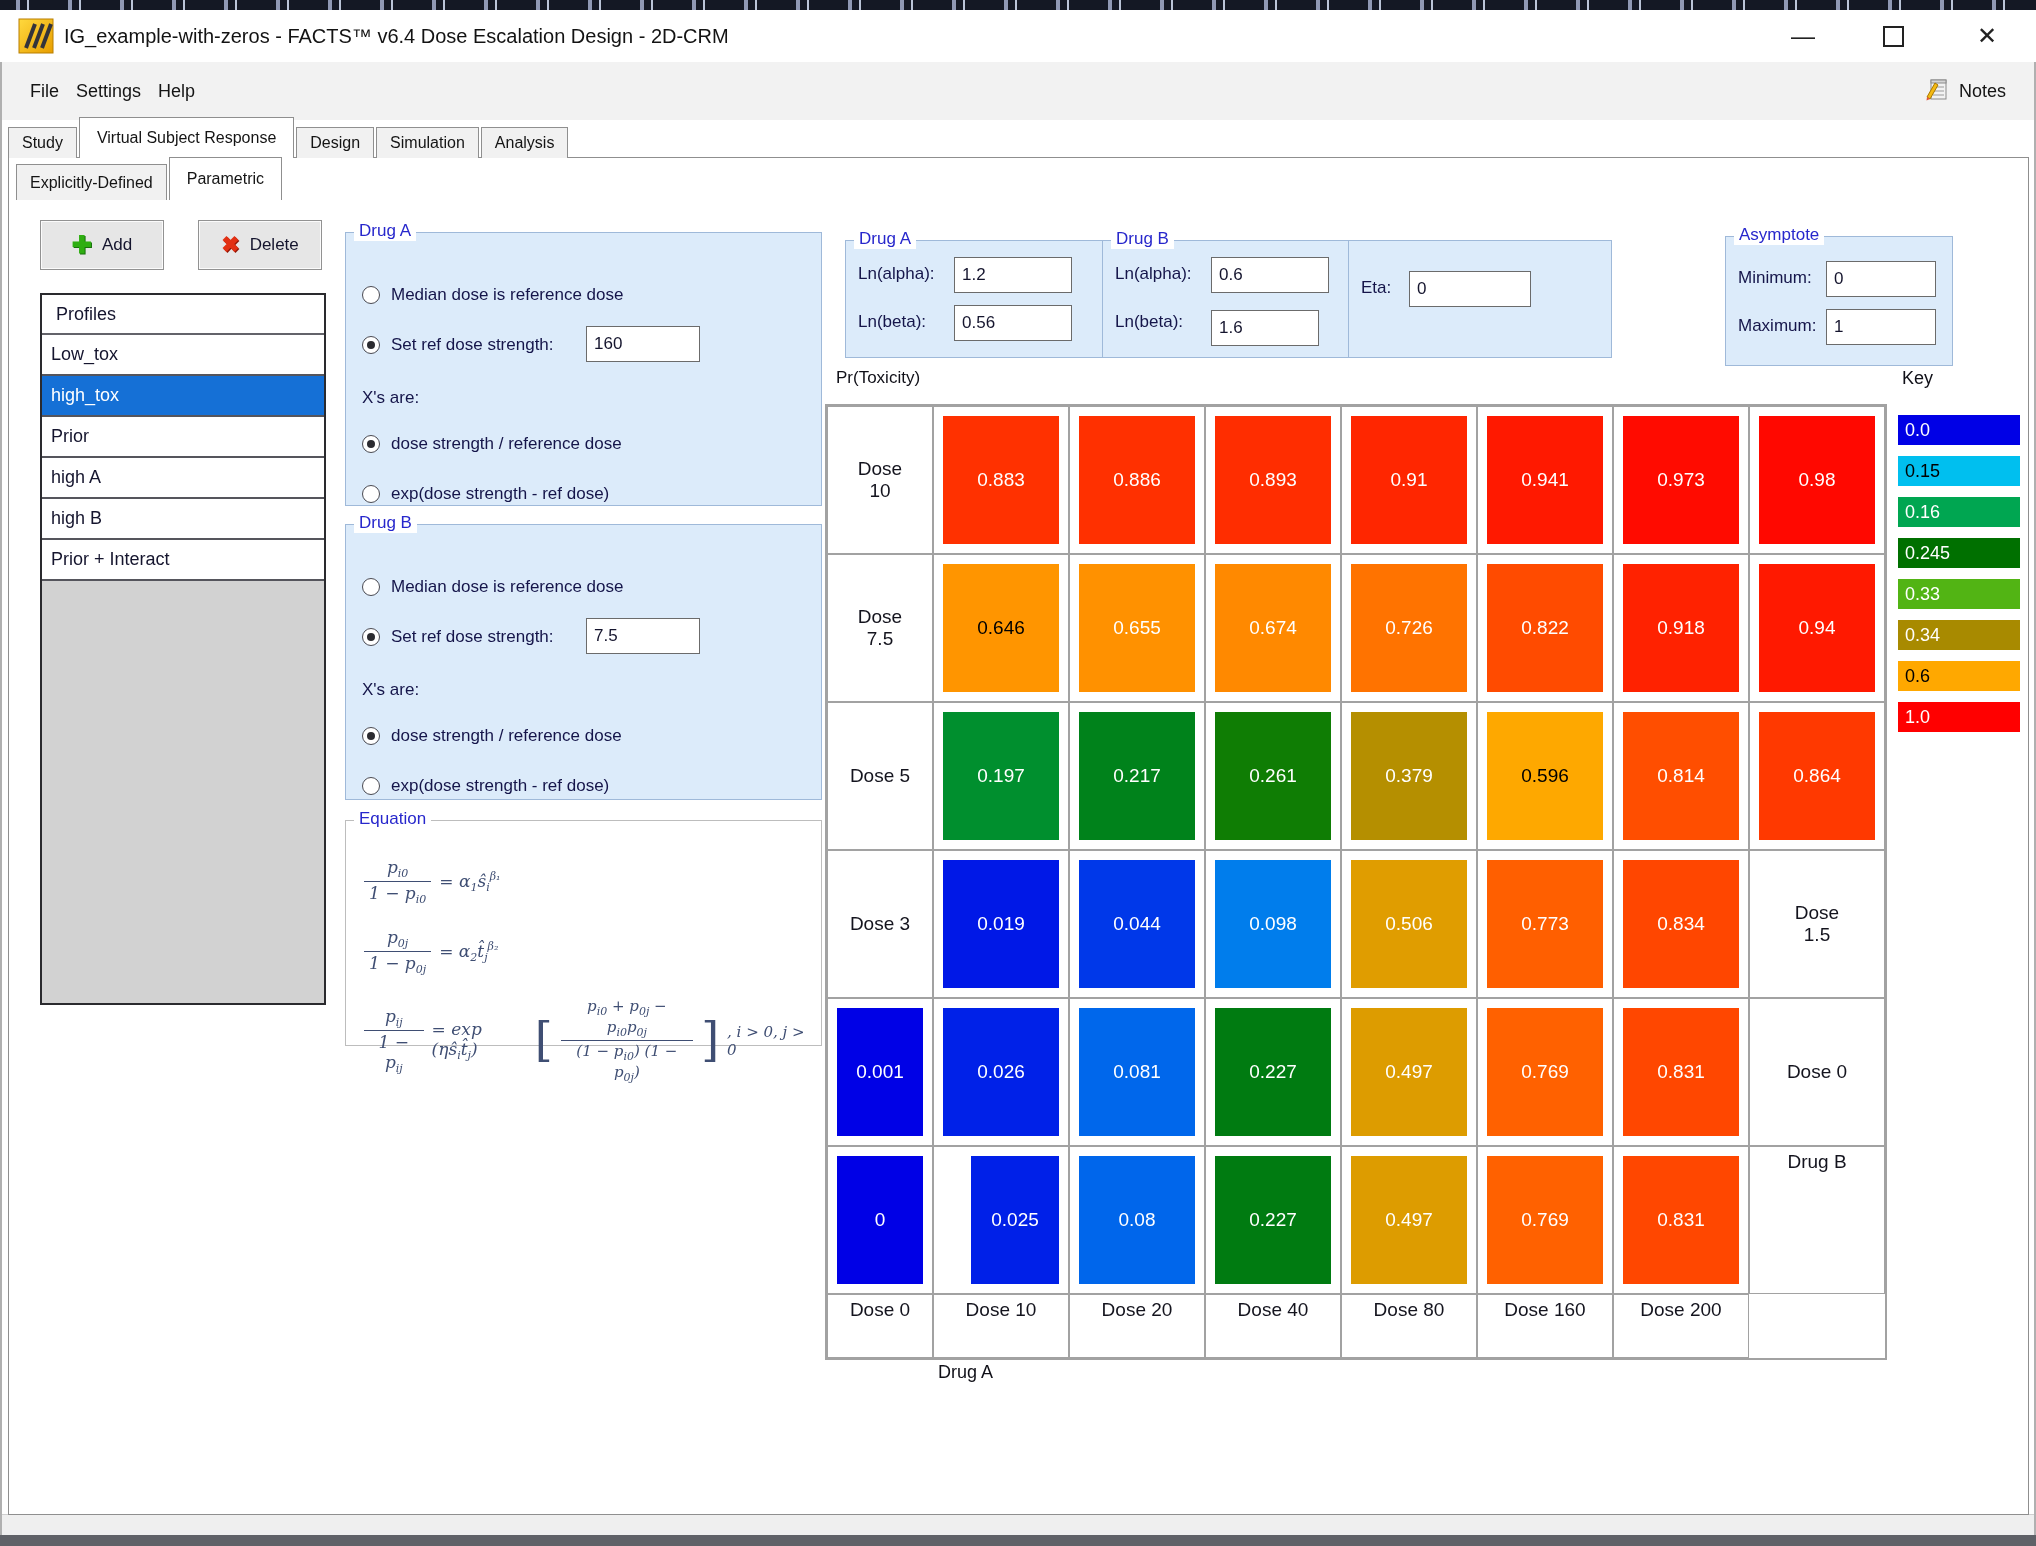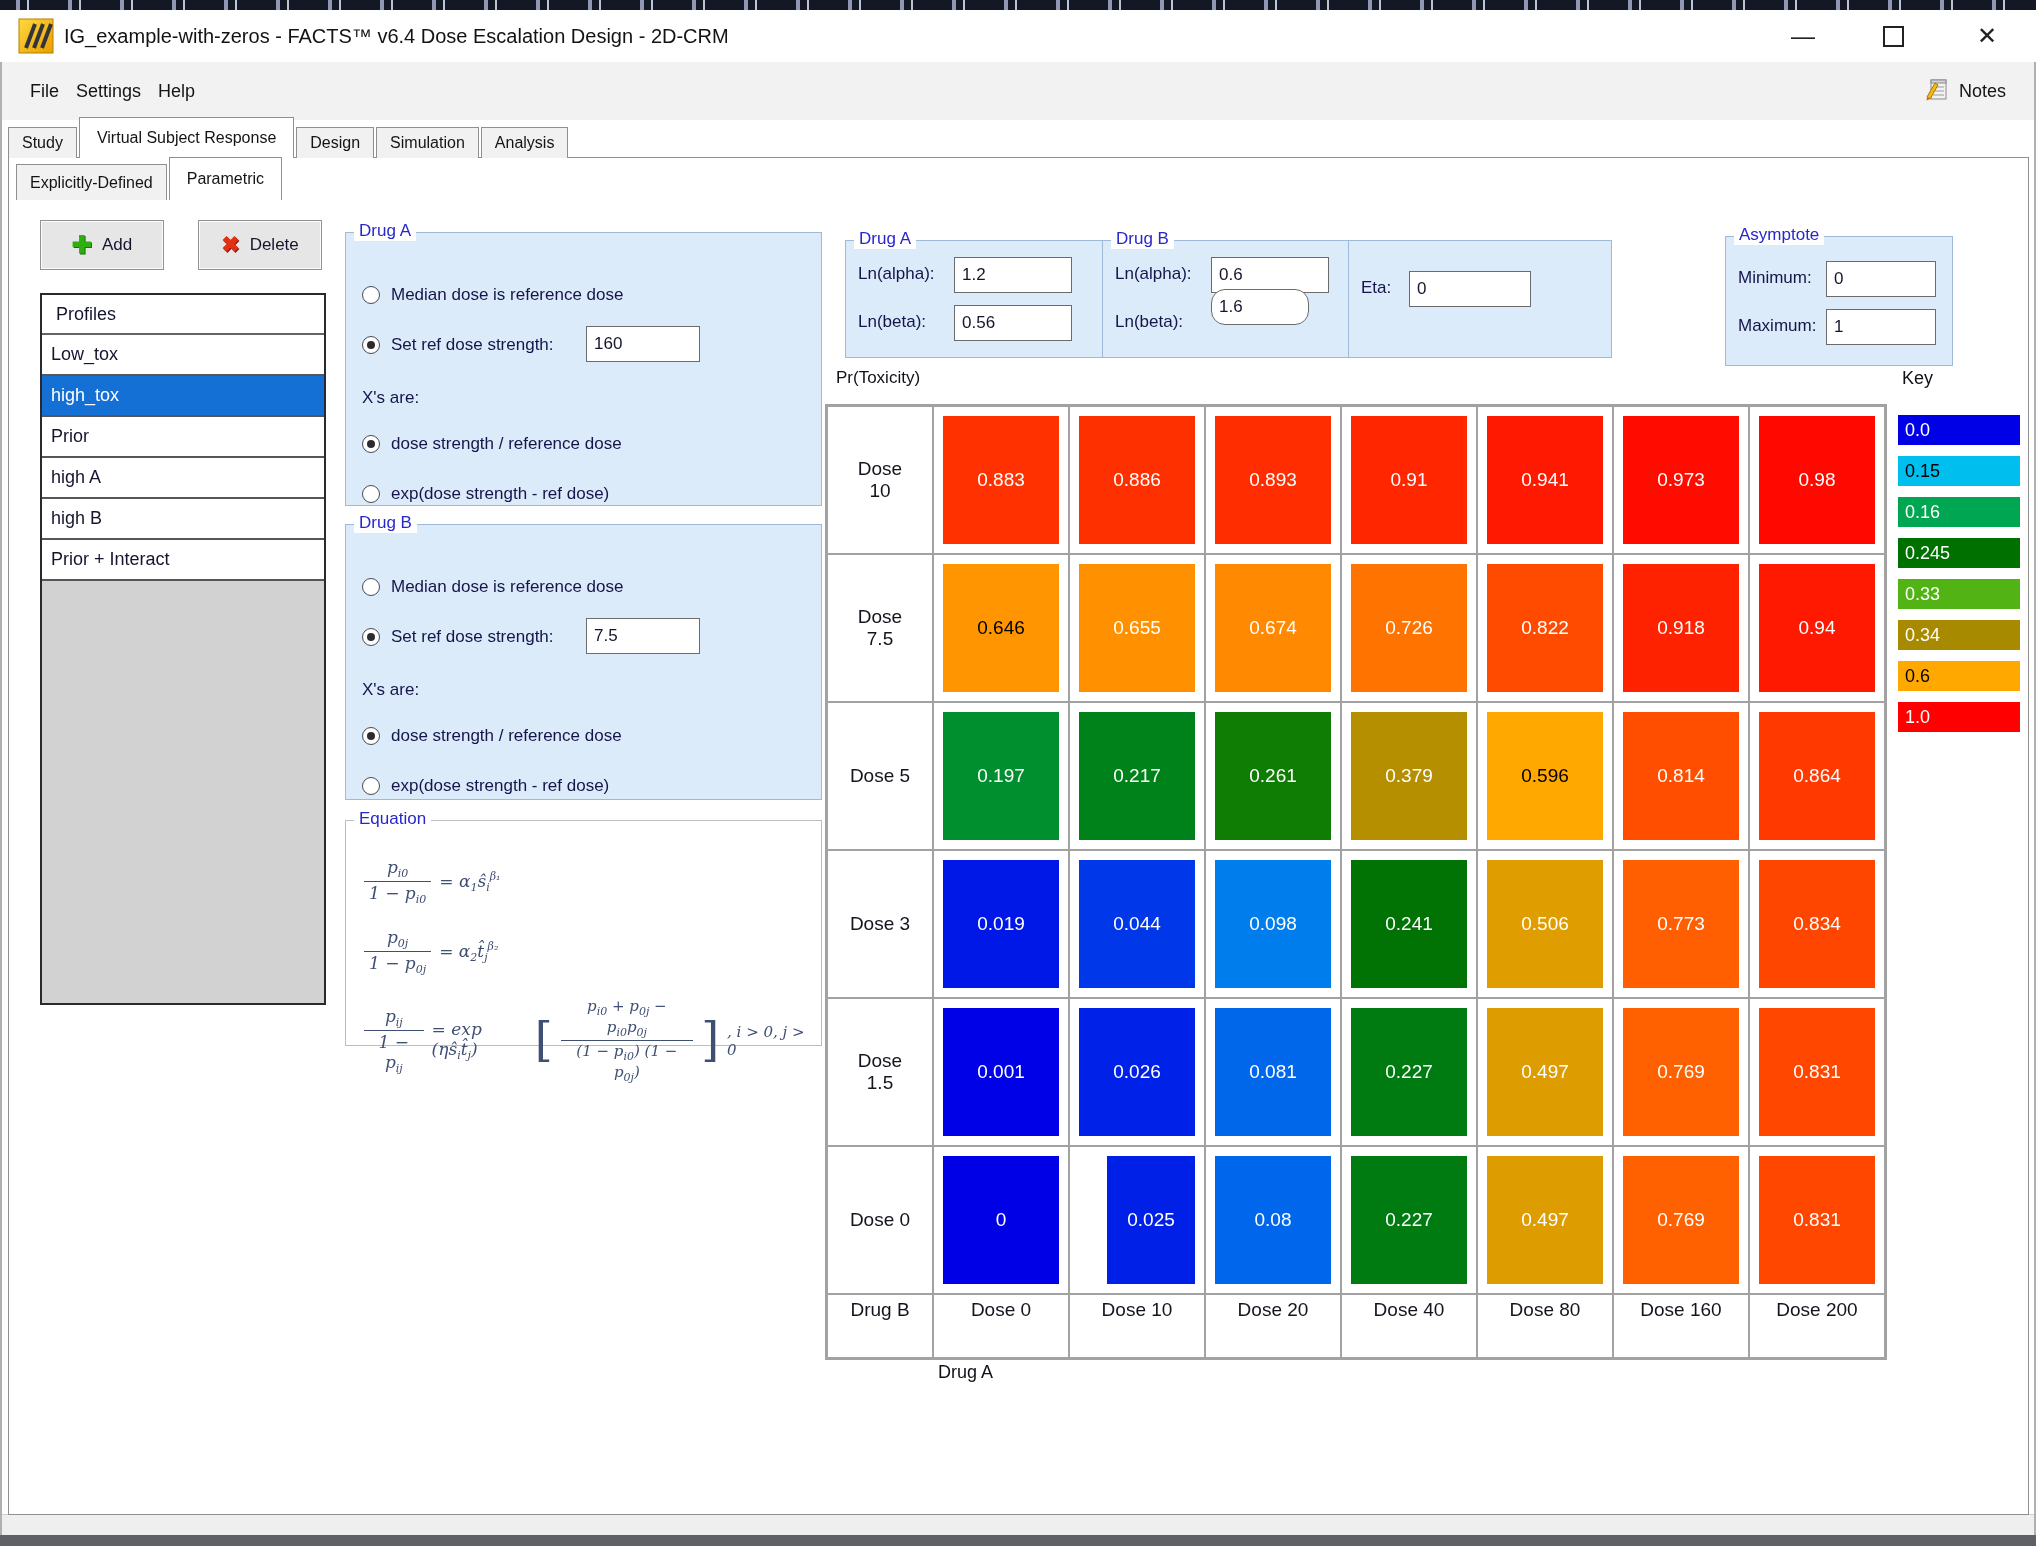--- a/index.html
+++ b/index.html
@@ -261,21 +261,21 @@
   <span class="flabel" style="left: 12px; top: 23px;">Ln(alpha):</span>
       <div class="tb" style="left: 108px; top: 16px; width: 118px; height: 36px;">1.2</div>
       <span class="flabel" style="left: 12px; top: 71px;">Ln(beta):</span>
       <div class="tb" style="left: 108px; top: 64px; width: 118px; height: 36px;">0.56</div>
     </div>
   <div class="gb" id="param-b-box" style="left:1102px;top:240px;width:308px;height:118px">
     <span class="gb-label">Drug B</span>
   <span class="flabel" style="left: 12px; top: 23px;">Ln(alpha):</span>
       <div class="tb" style="left: 108px; top: 16px; width: 118px; height: 36px;">0.6</div>
       <span class="flabel" style="left: 12px; top: 71px;">Ln(beta):</span>
-      <div class="tb" style="left: 108px; top: 48px; width: 98px; height: 36px; border-radius: 14px;">1.6</div>
+      <div class="tb" style="left: 108px; top: 69px; width: 108px; height: 36px;">1.6</div>
     </div>
   <div class="gb" id="param-eta-box" style="left:1348px;top:240px;width:264px;height:118px">
       <span class="flabel" style="left: 12px; top: 37px;">Eta:</span>
       <div class="tb" style="left: 60px; top: 30px; width: 122px; height: 36px;">0</div>
     </div>
   <div class="gb" id="param-asym-box" style="left:1725px;top:236px;width:228px;height:130px">
     <span class="gb-label">Asymptote</span>
   <span class="flabel" style="left: 12px; top: 31px;">Minimum:</span>
       <div class="tb" style="left: 100px; top: 24px; width: 110px; height: 36px;">0</div>
       <span class="flabel" style="left: 12px; top: 79px;">Maximum:</span>
@@ -355,23 +355,20 @@
       </div>
       <div class="hm-rowhdr">Dose 3</div>
       <div class="hm-cell">
         <div class="hm-fill" style="background: rgb(0, 24, 231); color: rgb(255, 255, 255);">0.019</div>
       </div>
       <div class="hm-cell">
         <div class="hm-fill" style="background: rgb(0, 56, 233); color: rgb(255, 255, 255);">0.044</div>
       </div>
       <div class="hm-cell">
         <div class="hm-fill" style="background: rgb(0, 125, 236); color: rgb(255, 255, 255);">0.098</div>
-      </div>
-      <div class="hm-cell">
-        <div class="hm-fill" style="background: rgb(0, 115, 4); color: rgb(255, 255, 255);">0.241</div>
       </div>
       <div class="hm-cell">
         <div class="hm-fill" style="background: rgb(224, 157, 0); color: rgb(255, 255, 255);">0.506</div>
       </div>
       <div class="hm-cell">
         <div class="hm-fill" style="background: rgb(255, 95, 0); color: rgb(255, 255, 255);">0.773</div>
       </div>
       <div class="hm-cell">
         <div class="hm-fill" style="background: rgb(255, 70, 0); color: rgb(255, 255, 255);">0.834</div>
       </div>

